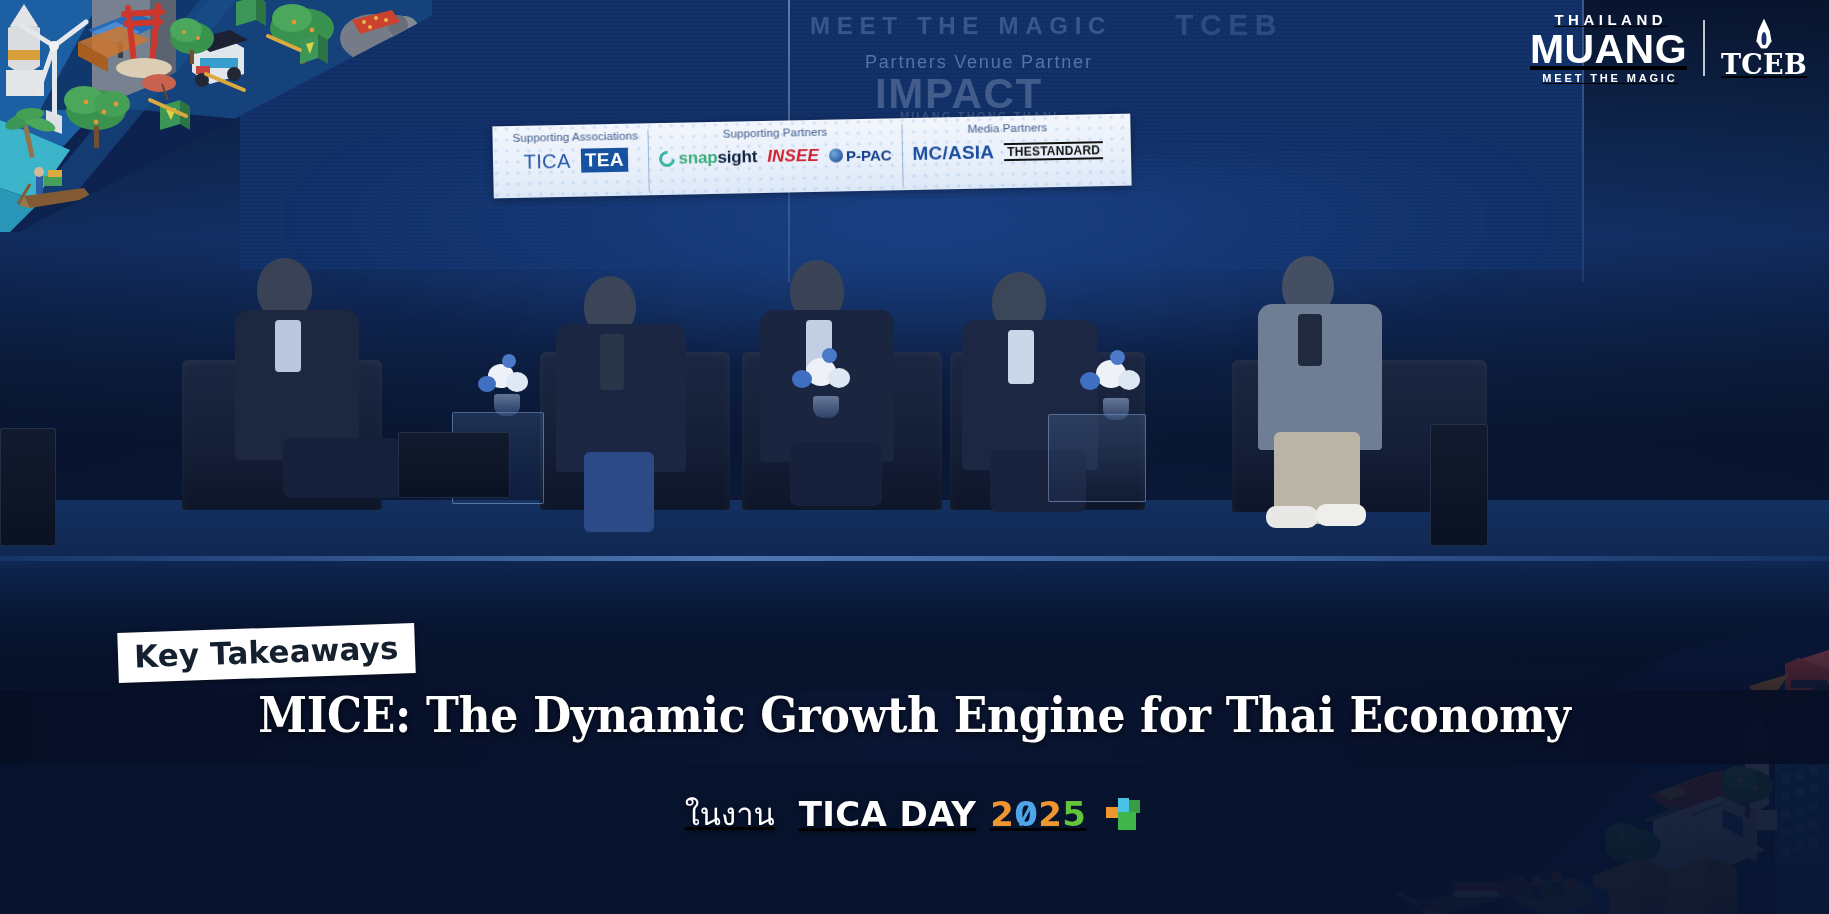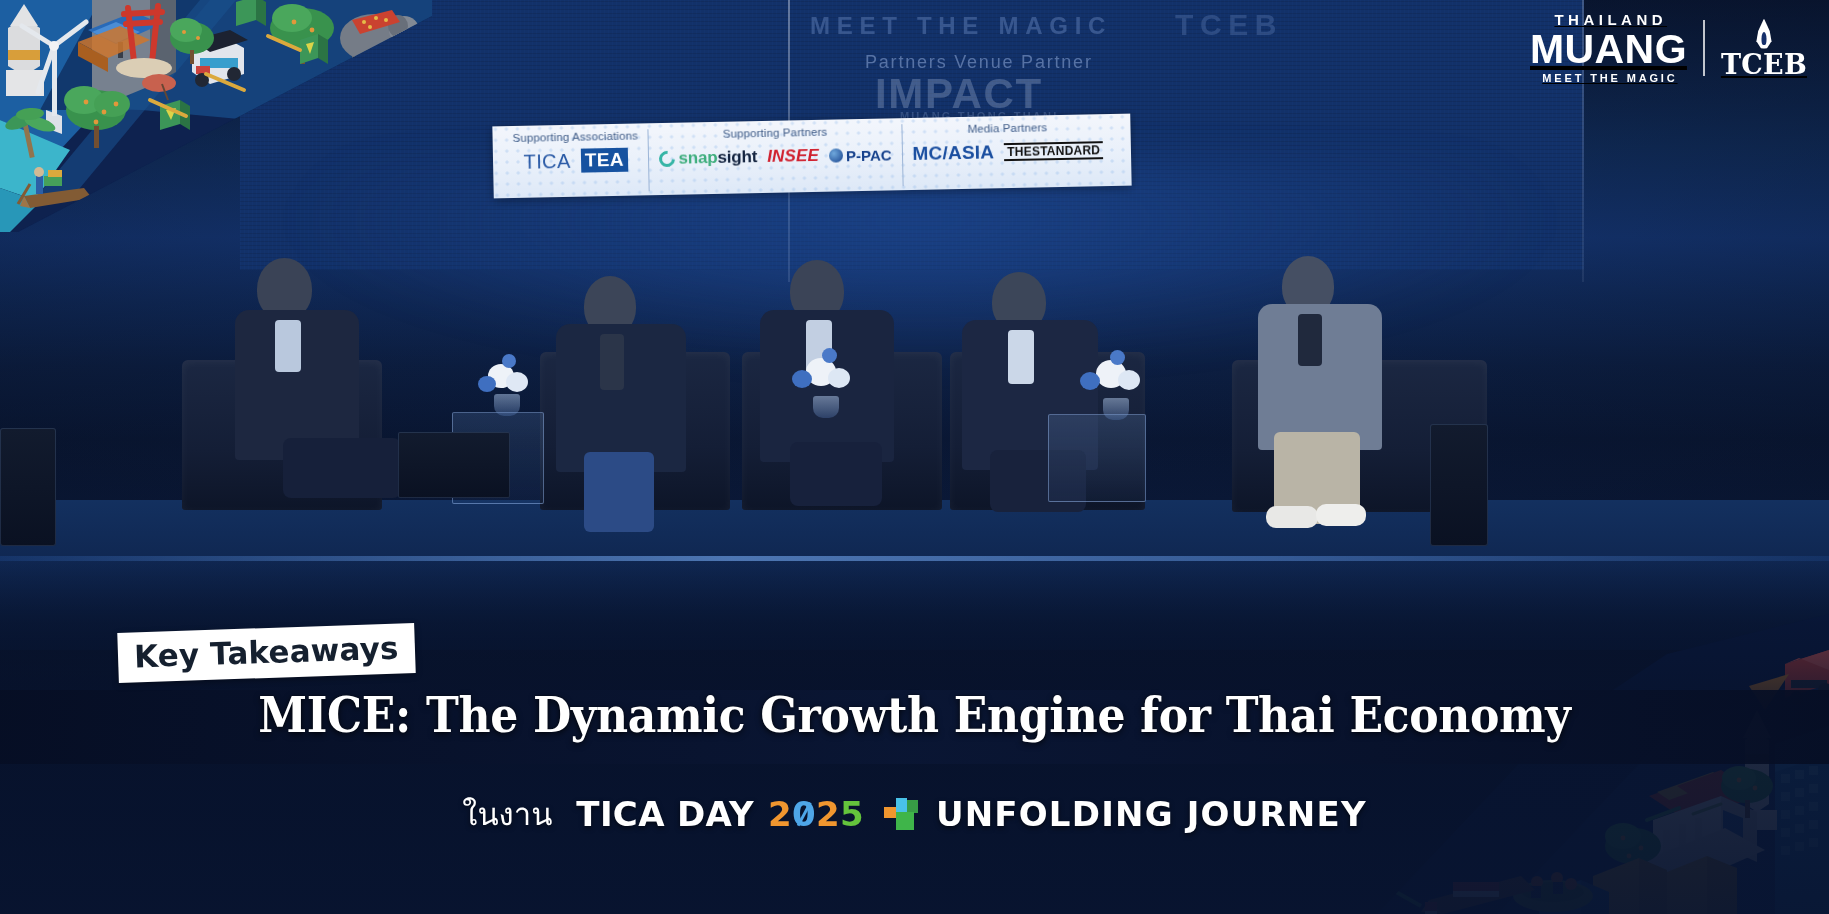--- a/index.html
+++ b/index.html
@@ -173,20 +173,21 @@
     letter-spacing:-.008em;
     text-shadow: 0 2px 7px rgba(0,0,0,.75), 0 0 2px rgba(0,0,0,.5);
     white-space:nowrap;
     transform: scaleX(0.90);
   }
 
   .subline{
     position:absolute; left:0; right:0; top:789px;
     display:flex; align-items:center; justify-content:center; gap:14px;
     white-space:nowrap;
+    text-decoration:underline;
   }
   .thai-in{
     font-family:"DejaVu Sans", sans-serif;
     font-size:31px; color:#ffffff; font-weight:400;
     text-shadow:0 2px 5px rgba(0,0,0,.6);
     margin-right:10px;
   }
   .miceday{
     font-family:"DejaVu Sans", sans-serif;
     font-size:34px; font-weight:800; color:#ffffff; letter-spacing:.01em;
@@ -650,21 +651,20 @@
         <span class="y0">0</span>
         <span class="y2b">2</span>
         <span class="y5">5</span>
     </span>
     <span class="mark">
       <i class="m1"></i>
       <i class="m2"></i>
       <i class="m3"></i>
       <i class="m4"></i>
     </span>
-    <span class="unfolding">UNFOLDING JOURNEY</span>
   </div>
 
   <div class="brand">
     <div class="brand-mice">
       <span class="bm-thailand">THAILAND</span>
       <span class="bm-mice">MUANG</span>
       <span class="bm-tag">MEET THE MAGIC</span>
     </div>
     <div class="brand-div"></div>
     <div class="brand-tceb">

